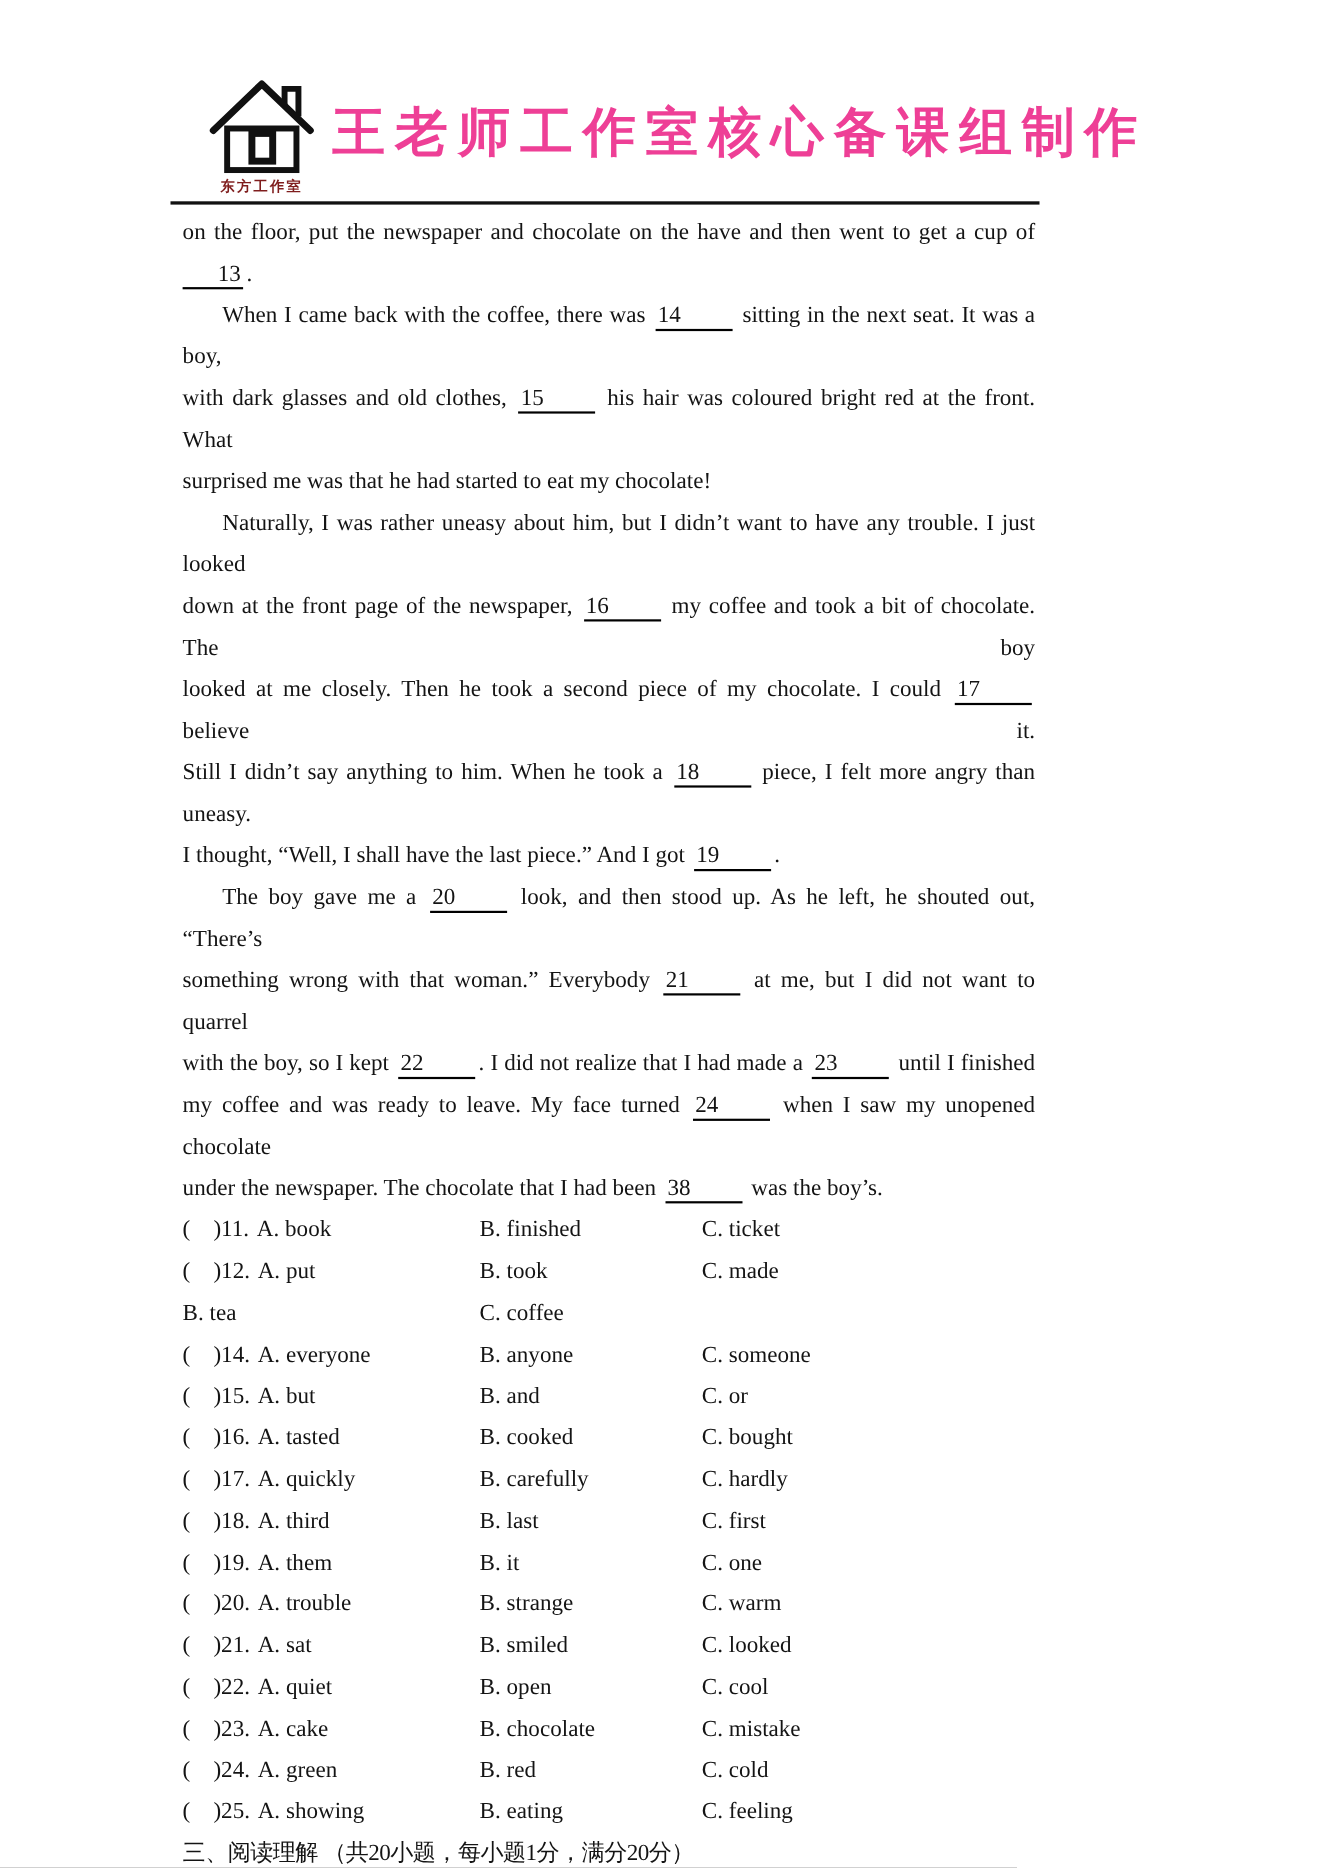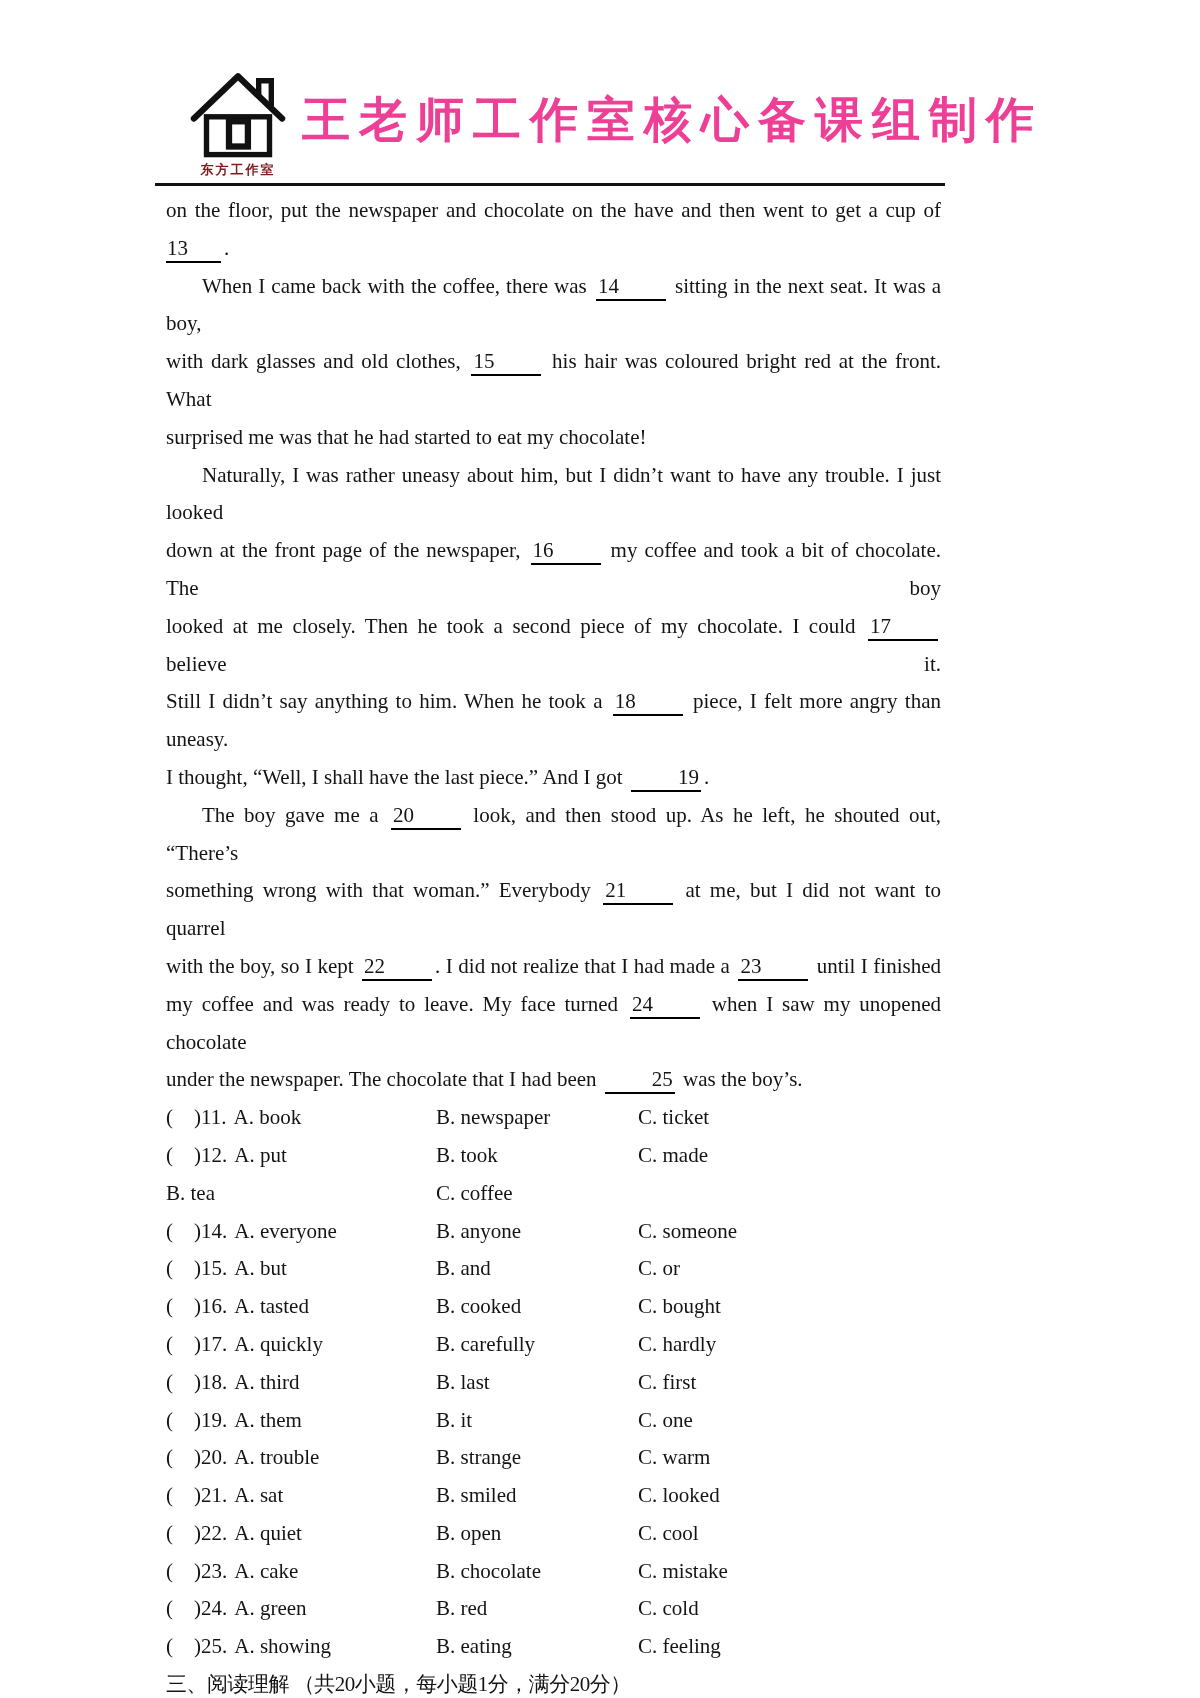--- a/index.html
+++ b/index.html
@@ -32,26 +32,26 @@
   
   .content{
     position:absolute;left:166px;top:192px;width:775px;
     font-size:21px;line-height:37.8px;
   }
   .line{min-height:37.8px;}
   .line.j{text-align:justify;text-align-last:justify;}
   .line.last{text-align:left;}
   .line.ind{text-indent:36px;}
   .blank{
-    display:inline-block;min-width:66px;text-align:right;
+    display:inline-block;min-width:66px;text-align:left;
     border-bottom:2px solid #000;
     line-height:24px;text-indent:0;
     margin:0 3px;padding:0 2px 1px 2px;
   }
-  .blank-left{min-width:52px;text-align:left;margin-left:0;padding-left:1px;}
+  .blank-left{min-width:52px;text-align:right;margin-left:0;padding-left:1px;}
   
   .options{margin-top:0;}
   .opt-row{display:grid;grid-template-columns:270px 202px 1fr;min-height:37.8px;font-family:Liberation Serif, serif;}
   .opt-a{margin-left:7px;}
   
   .cjk{letter-spacing:-0.5px;}
 </style>
 </head>
 <body>
 
@@ -88,28 +88,28 @@
           <div class="line j">down at the front page of the newspaper, <span class="blank">16</span> my coffee and took a bit of chocolate. The boy</div>
           <div class="line j">looked at me closely. Then he took a second piece of my chocolate. I could <span class="blank">17</span> believe it.</div>
           <div class="line j">Still I didn’t say anything to him. When he took a <span class="blank">18</span> piece, I felt more angry than uneasy.</div>
           <div class="line last">I thought, “Well, I shall have the last piece.” And I got <span class="blank">19</span>.</div>
         </div>
         <div>
           <div class="line j ind">The boy gave me a <span class="blank">20</span> look, and then stood up. As he left, he shouted out, “There’s</div>
           <div class="line j">something wrong with that woman.” Everybody <span class="blank">21</span> at me, but I did not want to quarrel</div>
           <div class="line j">with the boy, so I kept <span class="blank">22</span>. I did not realize that I had made a <span class="blank">23</span> until I finished</div>
           <div class="line j">my coffee and was ready to leave. My face turned <span class="blank">24</span> when I saw my unopened chocolate</div>
-          <div class="line last">under the newspaper. The chocolate that I had been <span class="blank">25</span> was the boy’s.</div>
+          <div class="line last">under the newspaper. The chocolate that I had been <span class="blank">38</span> was the boy’s.</div>
         </div>
       </div>
 
     <div class="options">
         <div class="opt-row">
           <div><span>(&nbsp;&nbsp;&nbsp;&nbsp;)11.</span><span class="opt-a">A. book</span></div>
-          <div>B. newspaper</div>
+          <div>B. finished</div>
           <div>C. ticket</div>
         </div>
         <div class="opt-row">
           <div><span>(&nbsp;&nbsp;&nbsp;&nbsp;)12.</span><span class="opt-a">A. put</span></div>
           <div>B. took</div>
           <div>C. made</div>
         </div>
         <div class="opt-row">
           <div>B. tea</div>
           <div>C. coffee</div>

